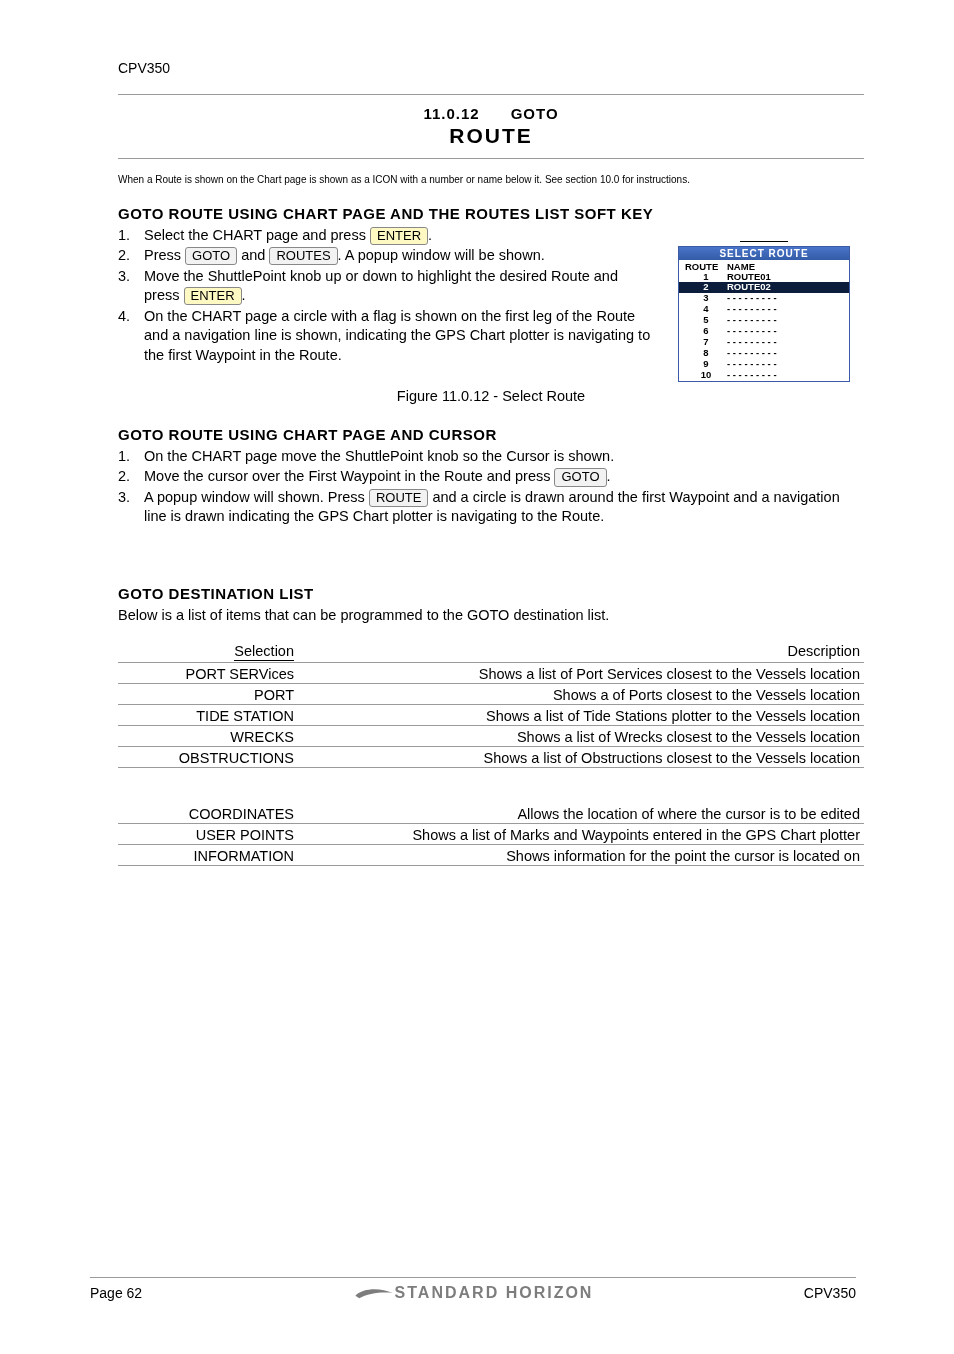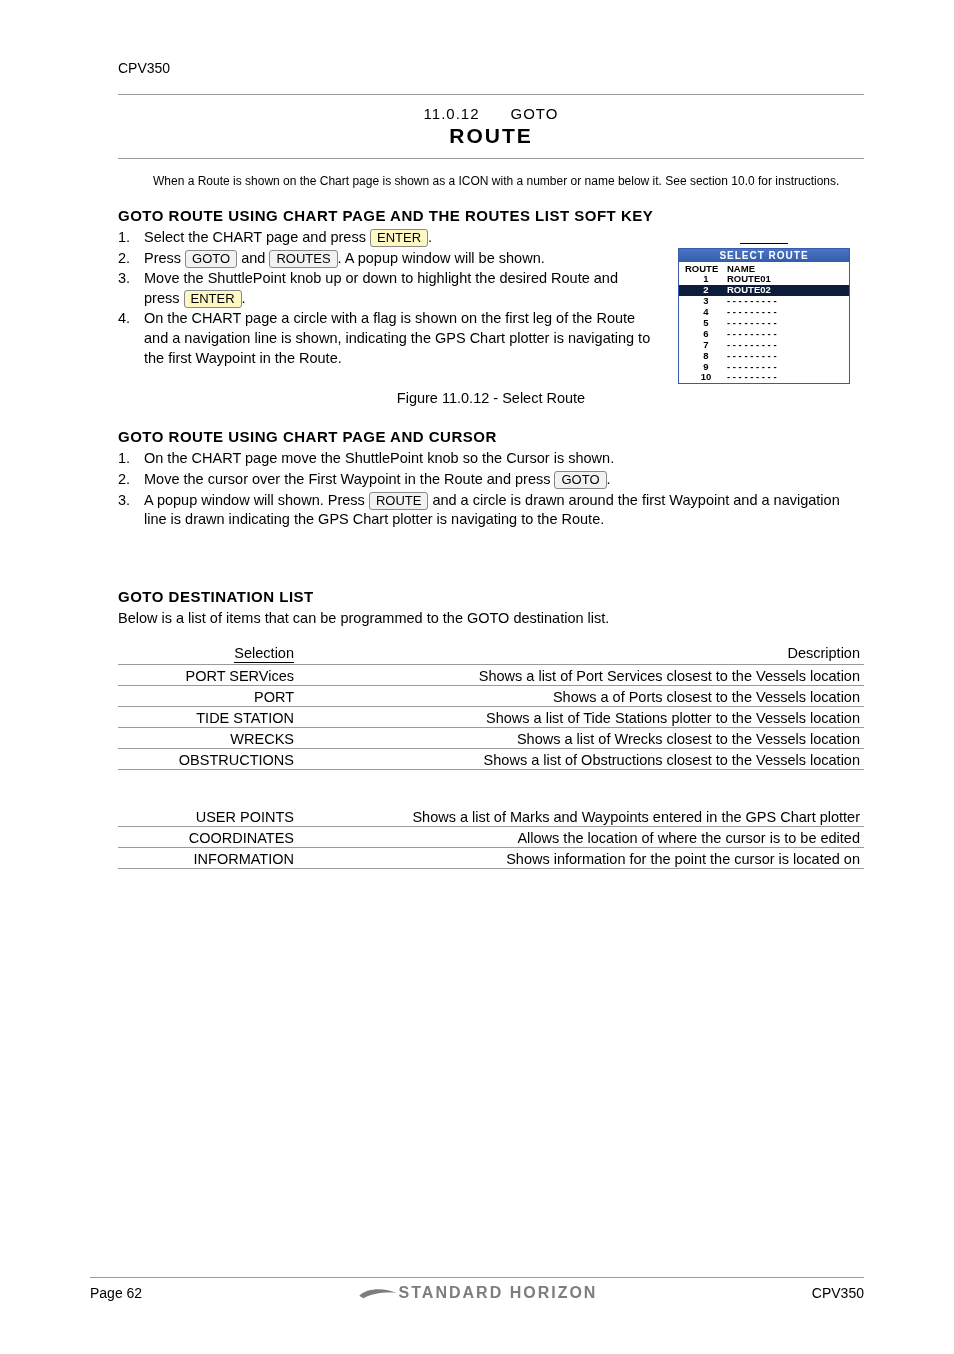--- a/index.html
+++ b/index.html
@@ -11,37 +11,36 @@
     color: #000;
     position: relative;
   }
   .page {
     padding: 60px 90px 40px 118px;
   }
   .hr-thin { border: none; border-top: 1.5px solid #9a9a9a; margin: 6px 0; }
   .hr-top1 { margin-top: 18px; }
   .section-header {
     text-align: center;
-    font-weight: normal;
+    font-weight: bold;
     margin-top: 10px;
     font-size: 15px;
     letter-spacing: 1px;
   }
   .section-sub {
     text-align: center;
     font-weight: bold;
     font-size: 21px;
     letter-spacing: 2px;
     margin-top: 2px;
   }
   .intro {
     margin-top: 14px;
-    font-size: 12px;
+    font-size: 10px;
     line-height: 1.35;
-    margin-left: 35px;
   }
   .subheading {
     font-weight: bold;
     font-size: 15px;
     margin-top: 18px;
     letter-spacing: 0.5px;
   }
   .step-list {
     margin-top: 4px;
     font-size: 14.5px;
@@ -148,21 +147,21 @@
   .sel-underline {
     border-bottom: 1.5px solid #000;
     display: inline-block;
     padding-bottom: 1px;
   }
 
   
   .footer {
     position: absolute;
     left: 90px;
-    right: 90px;
+    right: 98px;
     bottom: 52px;
   }
   .footer-hr { border:none; border-top:1.5px solid #9a9a9a; }
   .footer-row {
     display: flex;
     justify-content: space-between;
     align-items: center;
     padding-top: 6px;
   }
   .page-left { font-size: 14px; }
@@ -328,26 +327,26 @@
           </tr>
         </tbody>
       <tbody>
           <tr class="spacer-row">
             <td></td>
             <td></td>
           </tr>
       </tbody>
         <tbody id="goto-g2">
           <tr>
+            <td class="col-sel">COORDINATES</td>
+            <td>Allows the location of where the cursor is to be edited</td>
+          </tr>
+          <tr>
             <td class="col-sel">USER POINTS</td>
             <td>Shows a list of Marks and Waypoints entered in the GPS Chart plotter</td>
-          </tr>
-          <tr>
-            <td class="col-sel">COORDINATES</td>
-            <td>Allows the location of where the cursor is to be edited</td>
           </tr>
           <tr>
             <td class="col-sel">INFORMATION</td>
             <td>Shows information for the point the cursor is located on</td>
           </tr>
         </tbody>
     </table>
   </div>
 </div>
 

